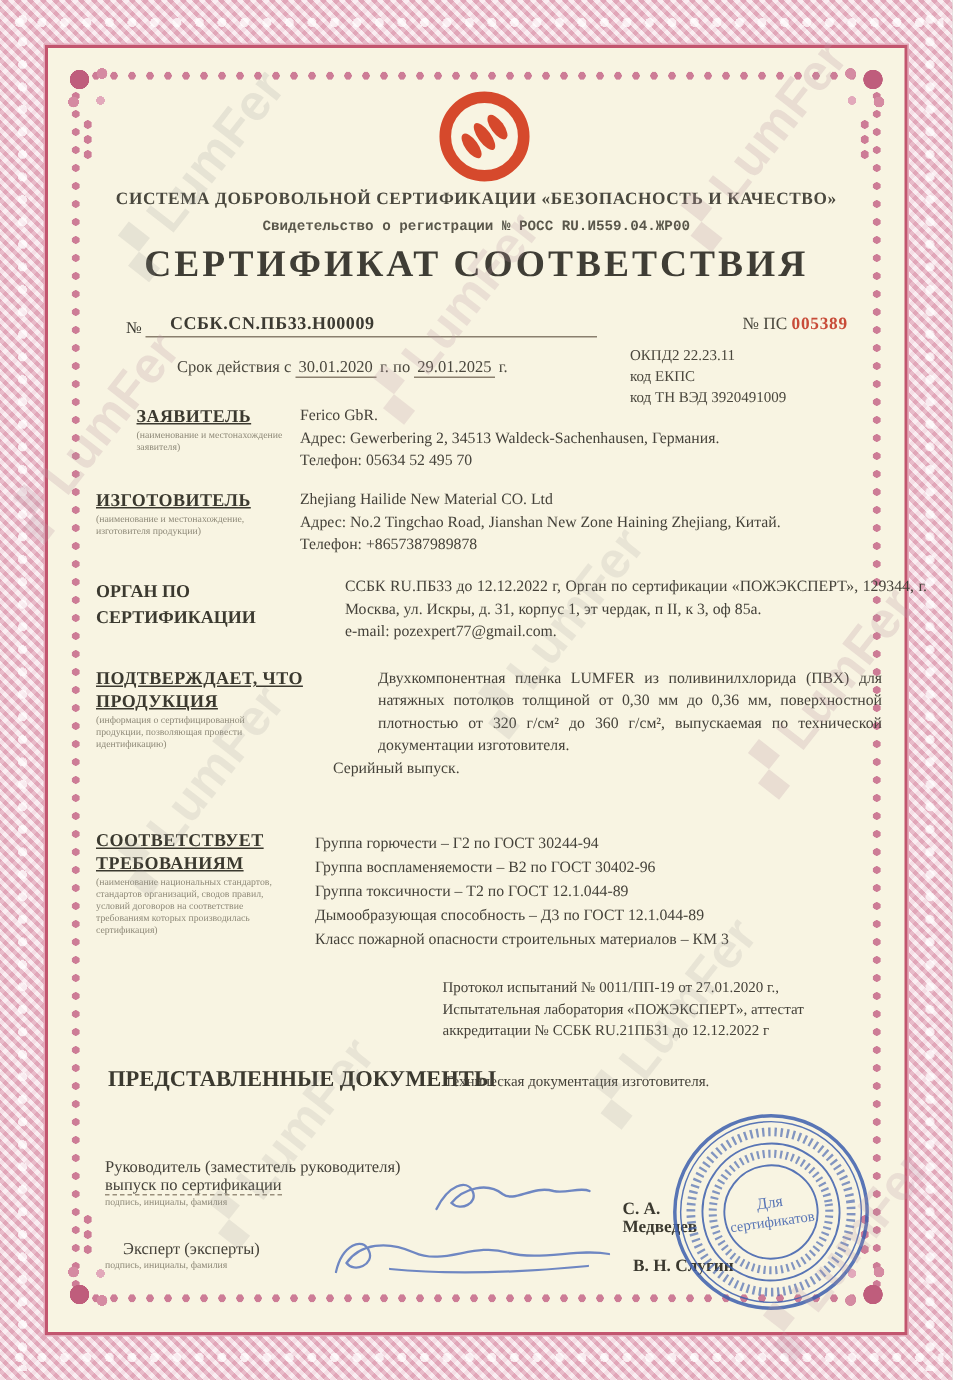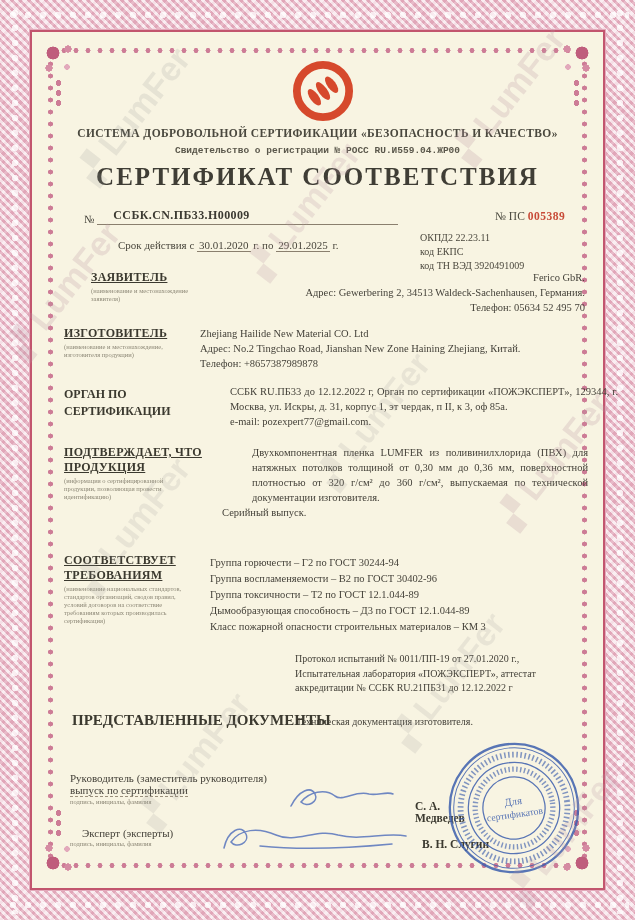--- a/index.html
+++ b/index.html
@@ -74,21 +74,21 @@
   .codes{left:420px;top:231px;font-size:10px;line-height:14px;color:#4a473d;}
 
   
   .slabel{font-weight:bold;font-size:12px;letter-spacing:.3px;color:#3b392f;}
   .u{text-decoration:underline;}
   .ssub{font-size:6.5px;line-height:8px;color:#8d8877;margin-top:2px;width:125px;}
   .sval{font-size:10.5px;line-height:15px;color:#45423a;}
   .just{text-align:justify;margin-left:30px;}
 
   .lab-applicant{left:48px;top:270px;width:130px;margin-left:43px;}
-  .val-applicant{left:200px;top:270px;width:385px;text-align:right;}
+  .val-applicant{left:200px;top:270px;width:385px;}
   .lab-manufacturer{left:64px;top:326px;width:140px;}
   .val-manufacturer{left:200px;top:326px;width:385px;}
   .lab-certbody{left:64px;top:386px;width:130px;font-weight:bold;font-size:12px;line-height:17px;color:#3b392f;}
   .val-certbody{left:200px;top:384px;width:388px;}
   .lab-product{left:64px;top:445px;width:150px;}
   .val-product{left:222px;top:445px;width:366px;}
   .lab-req{left:64px;top:553px;width:140px;}
   .val-req{left:210px;top:555px;width:370px;line-height:16px;}
   .lab-tests{left:64px;top:655px;width:225px;font-weight:bold;font-size:12px;line-height:17px;color:#3b392f;}
   .val-tests{left:295px;top:652px;width:295px;font-size:10px;line-height:14.5px;}

